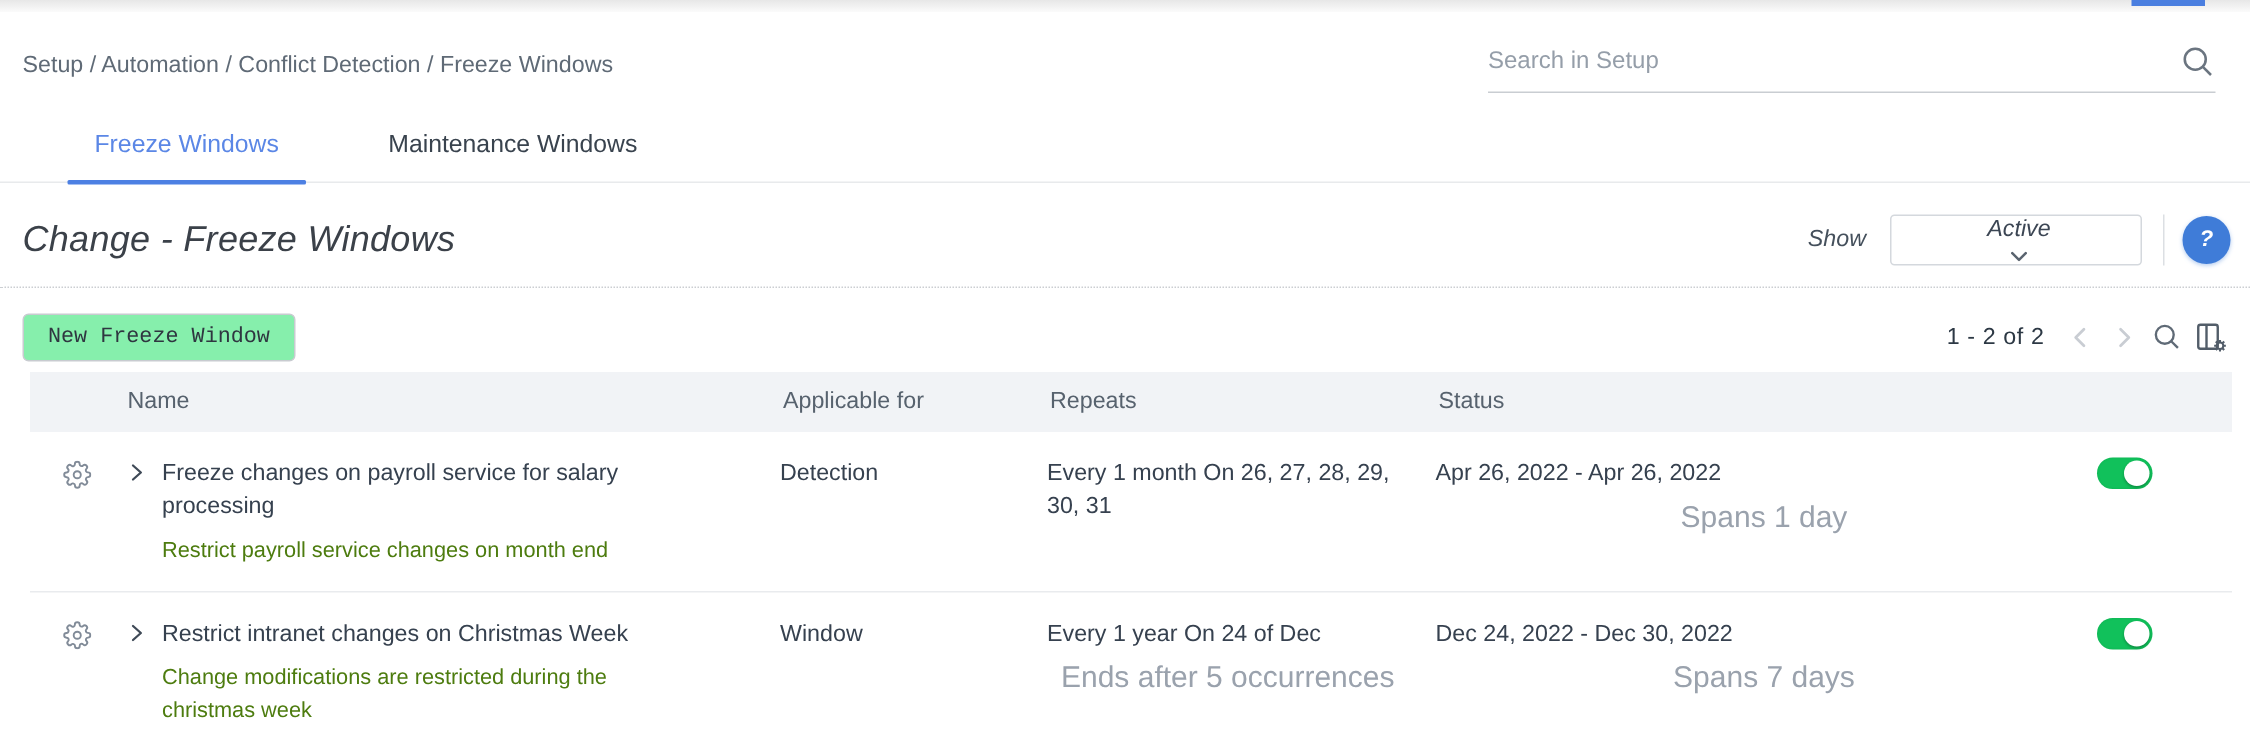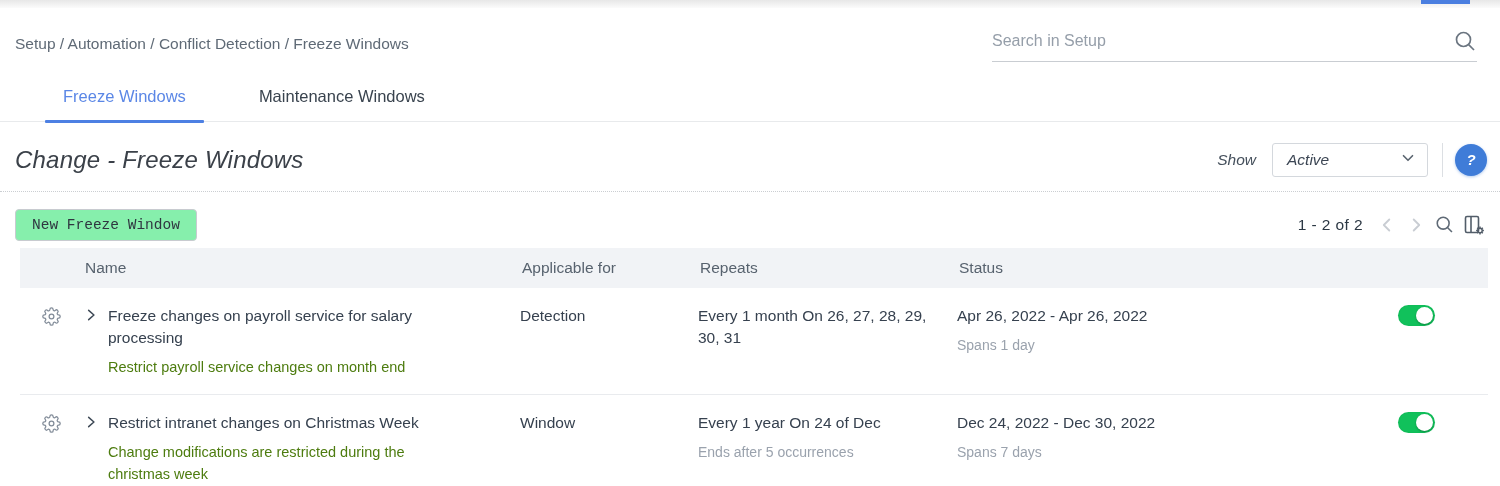--- a/index.html
+++ b/index.html
@@ -29,22 +29,22 @@
   .tab.active { color:#5b87e6; }
   .tab.active .tab-underline { position:absolute; left:0; right:0; bottom:-2px;
     height:3px; background:#4d80e3; border-radius:1px; }
   .tab.inactive { color:#39434e; }
 
   
   .page-header { height:70px; display:flex; align-items:center;
     padding:6px 13px 0 15px; border-bottom:1px dotted #cbced2;font-style:italic; }
   .page-title { flex:1; font-size:24px; color:#3b4149; letter-spacing:.2px; }
   .show-label { font-size:15.5px; color:#45505c; margin-right:16px; }
-  .select-box { width:156px; height:34px; border:1px solid #d4d8dd; border-radius:3px;
-    display:flex; align-items:center; padding:0 10px 0 14px; cursor:pointer; background:#fff; }
+  .select-box { width:168px; height:34px; border:1px solid #d4d8dd; border-radius:3px;
+    display:flex; align-items:center; padding:0 10px 0 14px; cursor:pointer; background:#fff;flex-direction:column; }
   .select-value { flex:1; font-size:15.5px; color:#3c4654; }
   .vert-divider { width:1px; height:34px; background:#dcdfe3; margin:0 12px 0 14px; }
   .help-button { width:32px; height:32px; border-radius:50%; background:#3f7cd8;
     color:#fff; font-size:15px; font-weight:bold; display:flex; align-items:center;
     justify-content:center; cursor:pointer; box-shadow:0 1px 3px rgba(63,124,216,.4); }
 
   
   .action-bar { height:53px; display:flex; align-items:center;
     padding:12px 14px 0 15px; }
   .new-btn { height:32px; background:#86efac; border:1px solid #c8cbd0; border-radius:4px;
@@ -59,21 +59,21 @@
   .thead { background:#f1f3f6; height:40px; align-items:center; }
   .th { font-size:15.5px; color:#57626e; padding-left:2px; }
   .row { border-bottom:1px solid #e9ebee; padding:17px 0 16px 0; align-items:start; }
   .row.last { border-bottom:none; }
   .cell-controls { display:flex; justify-content:center; padding-top:2px; }
   .cell-name { display:flex; align-items:flex-start; }
   .expand-icon { margin:3px 10px 0 1px; flex:none; cursor:pointer; }
   .name-main { font-size:15.5px; color:#36414f; line-height:22px; max-width:345px; }
   .name-desc { font-size:14.5px; color:#4d7c0f; line-height:22px; margin-top:7px; max-width:345px; }
   .cell-main { font-size:15.5px; color:#36414f; line-height:22px; }
-  .cell-sub { font-size:14px; color:#9aa2ad; margin-top:8px; line-height:20px; }
+  .cell-sub { font-size:20px; color:#9aa2ad; margin-top:8px; line-height:20px;text-align:center; }
   .cell-repeats { padding-right:18px; }
   .toggle { width:37px; height:21px; border-radius:11px; background:#11c15b;
     position:relative; margin-left:3px; cursor:pointer;
     box-shadow:inset 0 0 2px rgba(0,0,0,.08); }
   .toggle .knob { position:absolute; top:2px; right:2.5px; width:17px; height:17px;
     border-radius:50%; background:#fff; box-shadow:0 1px 2px rgba(0,0,0,.3); }
   .gear-icon { cursor:pointer; }
 </style>
 </head>
 <body>

